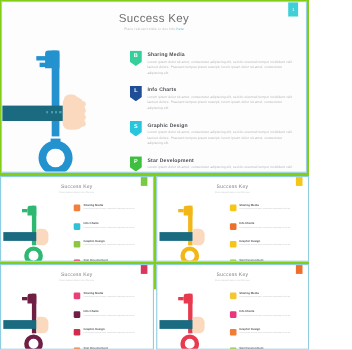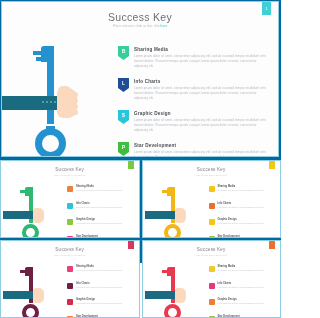--- a/index.html
+++ b/index.html
@@ -2,21 +2,21 @@
 <html><head>
 <meta charset="utf-8">
 <style>
   html,body{margin:0;padding:0;}
   body{
     width:281px;height:318px;
     background:#ffffff;
     font-family:"Liberation Sans", sans-serif;
     overflow:hidden;
   }
-  .page{position:relative;width:281px;height:263px;background:#0369a1;}
+  .page{position:relative;width:281px;height:263px;background:#84cc16;}
 
   
   .hero{
     position:absolute;left:1px;top:1px;width:278px;height:156px;
     background:#ffffff;border:1px solid #8ecde2;box-sizing:border-box;
     overflow:hidden;
   }
   .hero-inner{position:absolute;inset:0;background:#fdfdfd;}
 
   .corner-tab{

